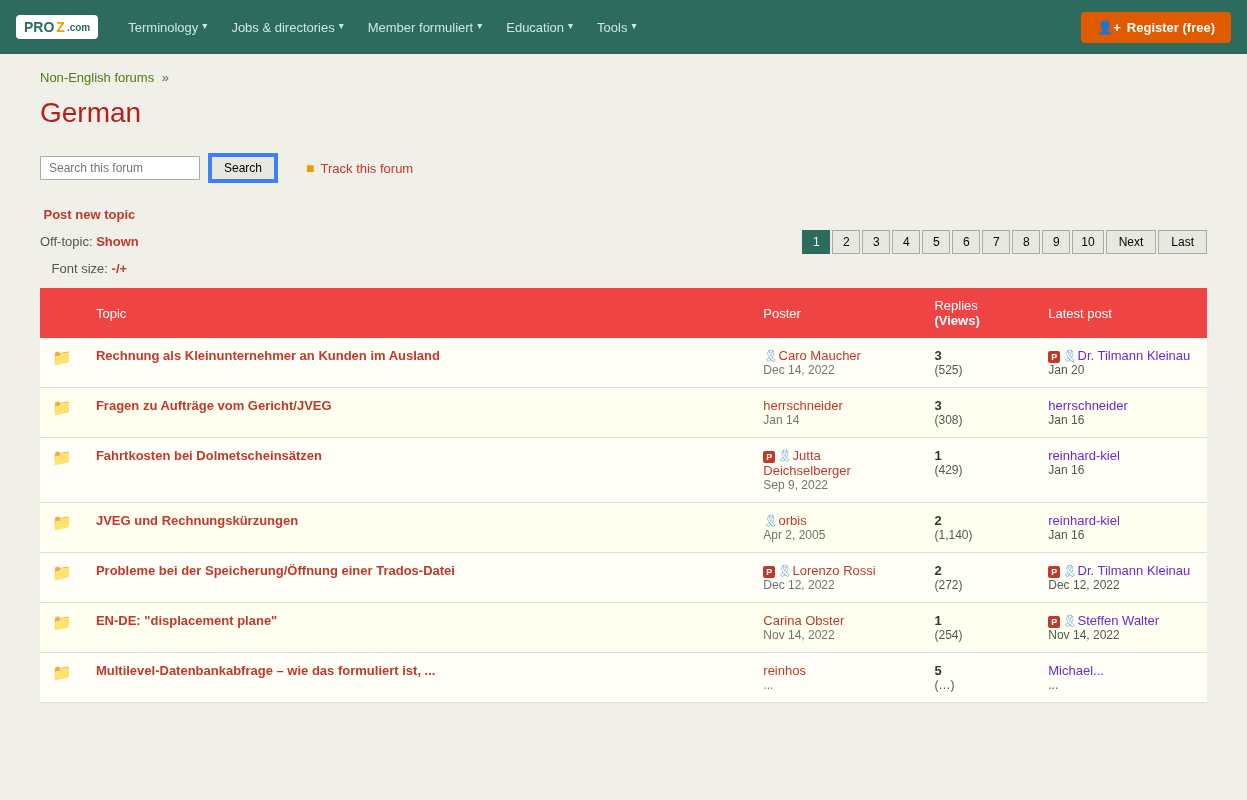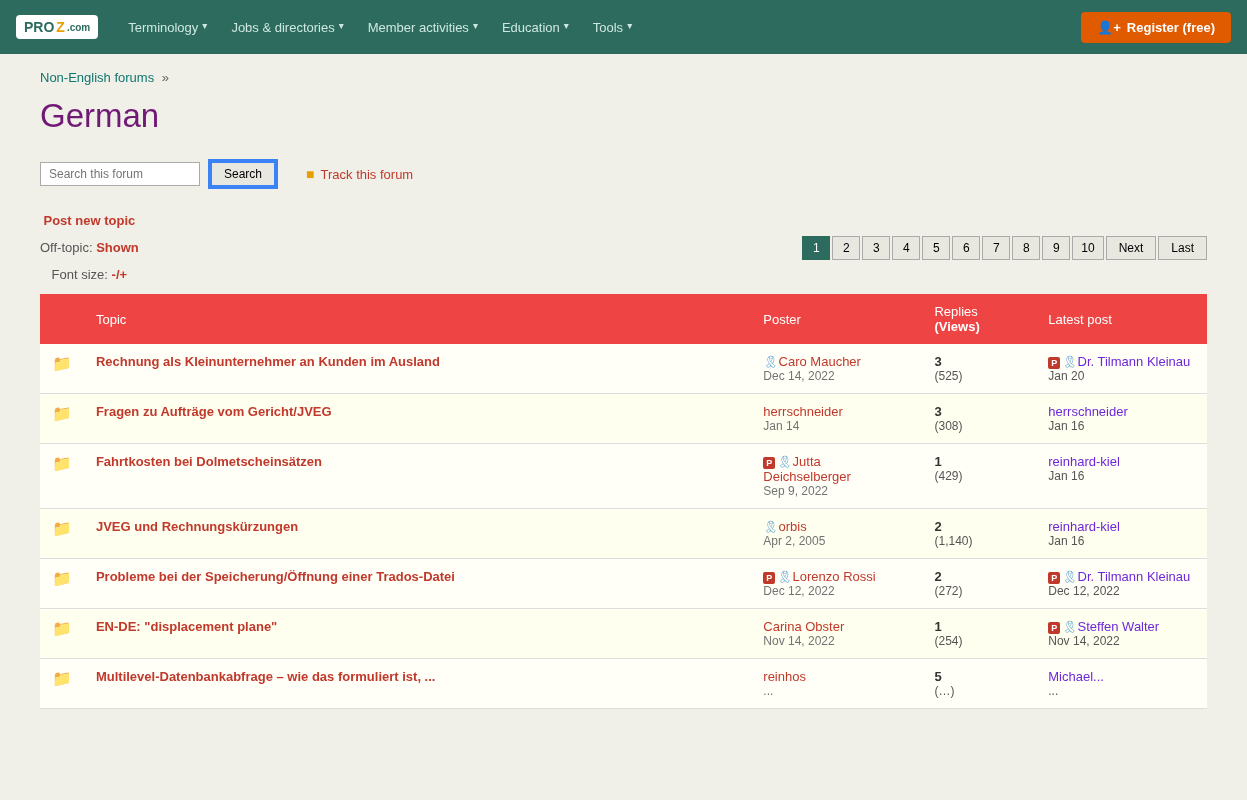--- a/index.html
+++ b/index.html
@@ -59,32 +59,32 @@
 
     
     .breadcrumb-area {
       background: #f0efe8;
       padding: 16px 40px 8px 40px;
     }
     .breadcrumb {
       font-size: 13px;
       color: #c0392b;
     }
-    .breadcrumb a { color: #0f766e; text-decoration: none; }
+    .breadcrumb a { color: #4d7c0f; text-decoration: none; }
     .breadcrumb .sep { color: #666; margin: 0 4px; }
 
     
     .page-title-area {
       background: #f0efe8;
       padding: 4px 40px 16px 40px;
     }
     .page-title {
-      font-size: 33px;
+      font-size: 28px;
       font-weight: normal;
-      color: #701a75;
+      color: #b91c1c;
     }
 
     
     .search-row {
       background: #f0efe8;
       padding: 8px 40px 16px 40px;
       display: flex;
       align-items: center;
       gap: 8px;
     }
@@ -248,21 +248,21 @@
   <div class="nav-items">
     <div class="nav-item">
       <span>Terminology</span>
       <span class="arrow">▾</span>
     </div>
     <div class="nav-item">
       <span>Jobs &amp; directories</span>
       <span class="arrow">▾</span>
     </div>
     <div class="nav-item">
-      <span>Member activities</span>
+      <span>Member formuliert</span>
       <span class="arrow">▾</span>
     </div>
     <div class="nav-item">
       <span>Education</span>
       <span class="arrow">▾</span>
     </div>
     <div class="nav-item">
       <span>Tools</span>
       <span class="arrow">▾</span>
     </div>

